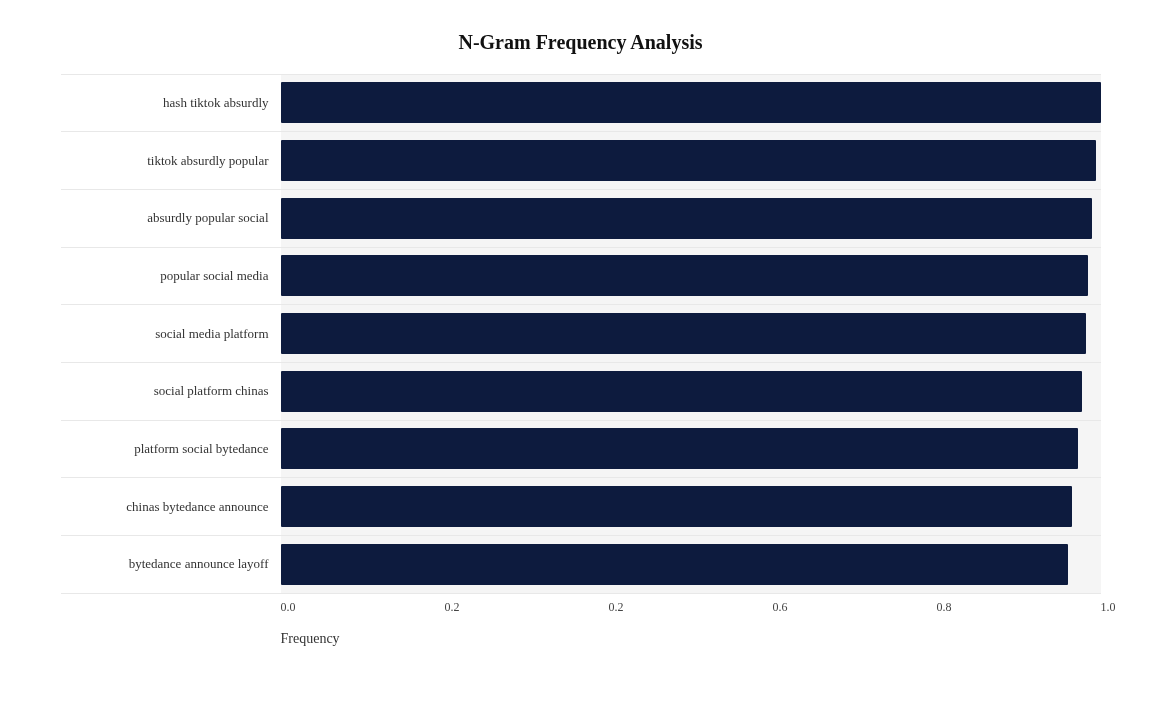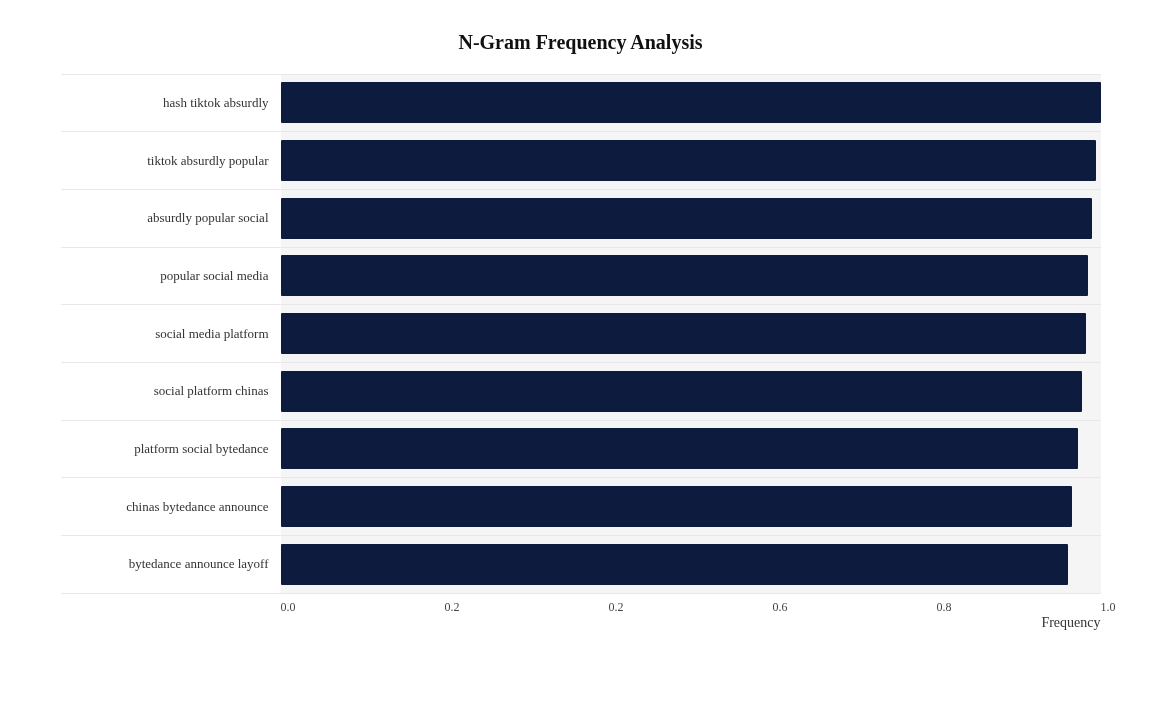--- a/index.html
+++ b/index.html
@@ -74,24 +74,24 @@
       text-align: left;
       font-size: 12px;
       color: #444;
     }
     .x-tick:last-child {
       text-align: right;
       flex: 0;
       width: 0;
     }
     .x-label {
-      text-align: right;
+      text-align: left;
       font-size: 14px;
       color: #333;
-      margin-top: 0;
+      margin-top: 16px;
       padding-left: 220px;
     }
   </style>
 </head>
 <body>
 
 <div class="chart-container">
   <div class="chart-title">N-Gram Frequency Analysis</div>
   <div class="chart-area" id="chart-area">
 

